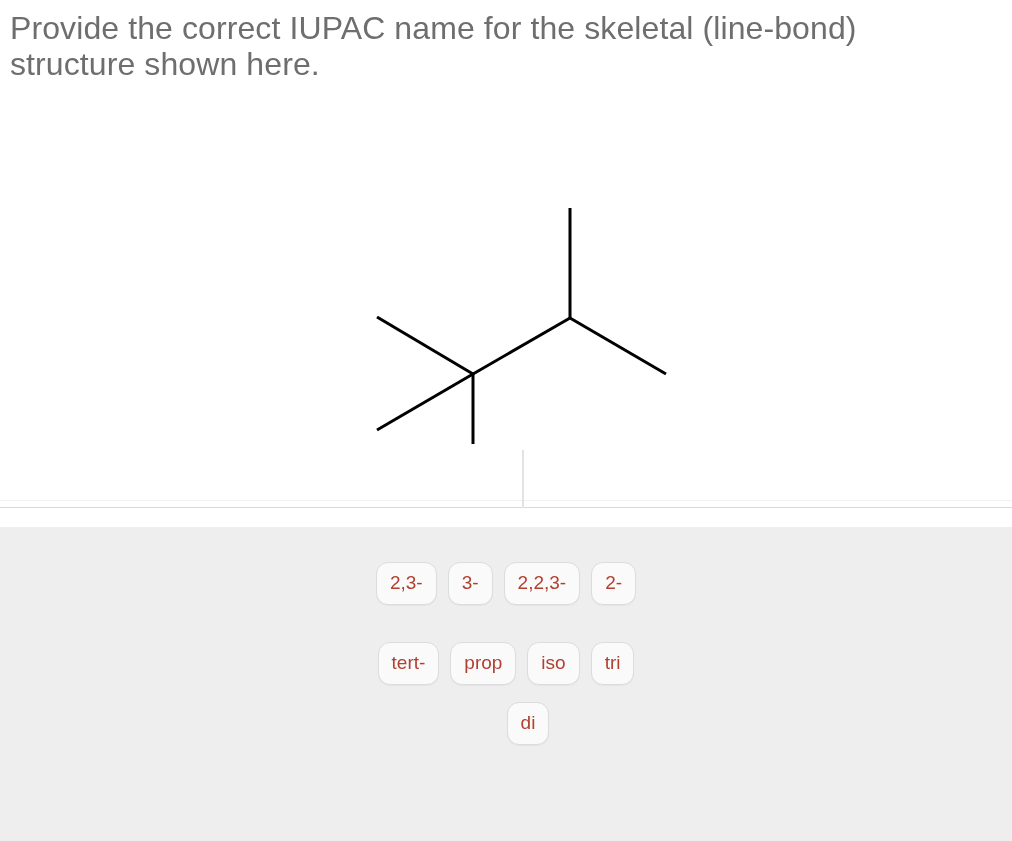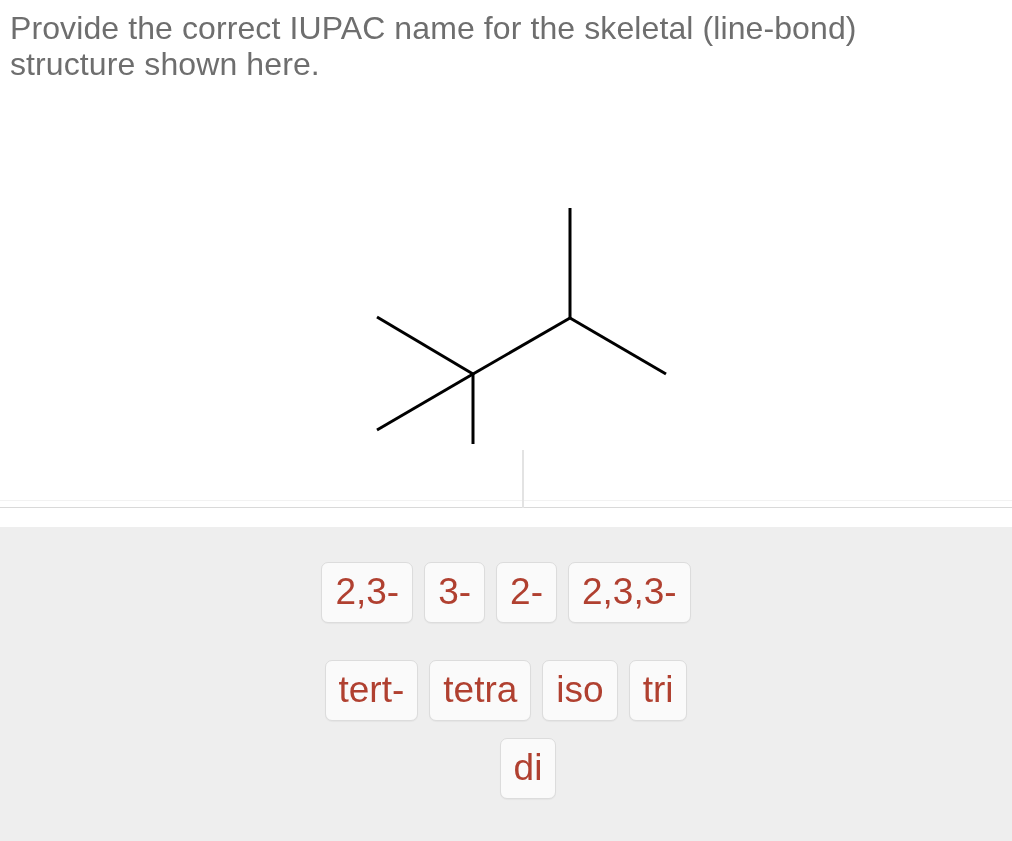--- a/index.html
+++ b/index.html
@@ -82,23 +82,23 @@
     gap: 11px;
   }
   .bank-row.row-1 { margin-top: 35px; }
   .bank-row.row-2 { margin-top: 37px; }
   .bank-row.row-3 { margin-top: 17px; padding-left: 44px; }
   .bank-row.row-4 { margin-top: 17px; }
 
   .chip {
     background: #fafafa;
     border: 1px solid #dcdcdc;
-    border-radius: 7px;
+    border-radius: 12px;
     color: #b04030;
-    font-size: 37px;
+    font-size: 19px;
     line-height: 1;
     padding: 10px 13px 12px 13px;
     box-sizing: border-box;
     white-space: nowrap;
     cursor: pointer;
     box-shadow: 0 1px 1px rgba(0,0,0,0.04);
     font-family: "Liberation Sans", sans-serif;
   }
 </style>
 </head>
@@ -121,25 +121,25 @@
 
 <div class="answer-zone">
   <div class="answer-caret"></div>
   <span></span>
 </div>
 
 <div class="word-bank">
   <div class="bank-row row-1">
       <button class="chip">2,3-</button>
       <button class="chip">3-</button>
+      <button class="chip">2,2,3-</button>
       <button class="chip">2-</button>
-      <button class="chip">2,3,3-</button>
     </div>
   <div class="bank-row row-2">
       <button class="chip">tert-</button>
-      <button class="chip">tetra</button>
+      <button class="chip">prop</button>
       <button class="chip">iso</button>
       <button class="chip">tri</button>
     </div>
   <div class="bank-row row-3">
       <button class="chip">di</button>
     </div>
 </div>
 
 </body></html>

